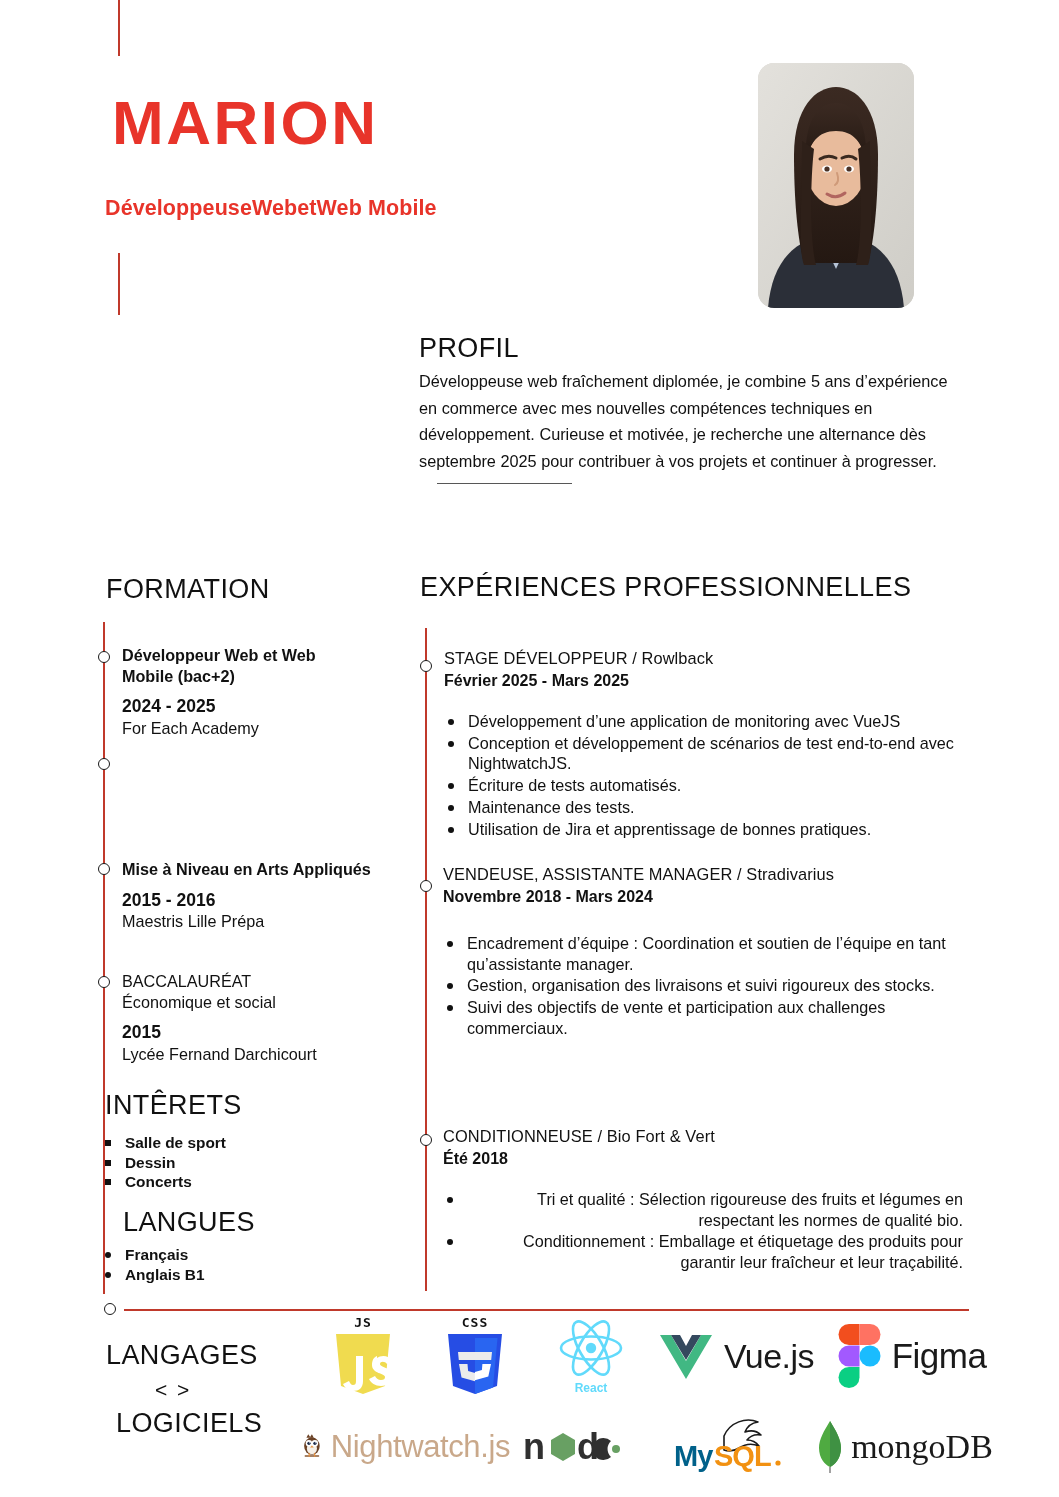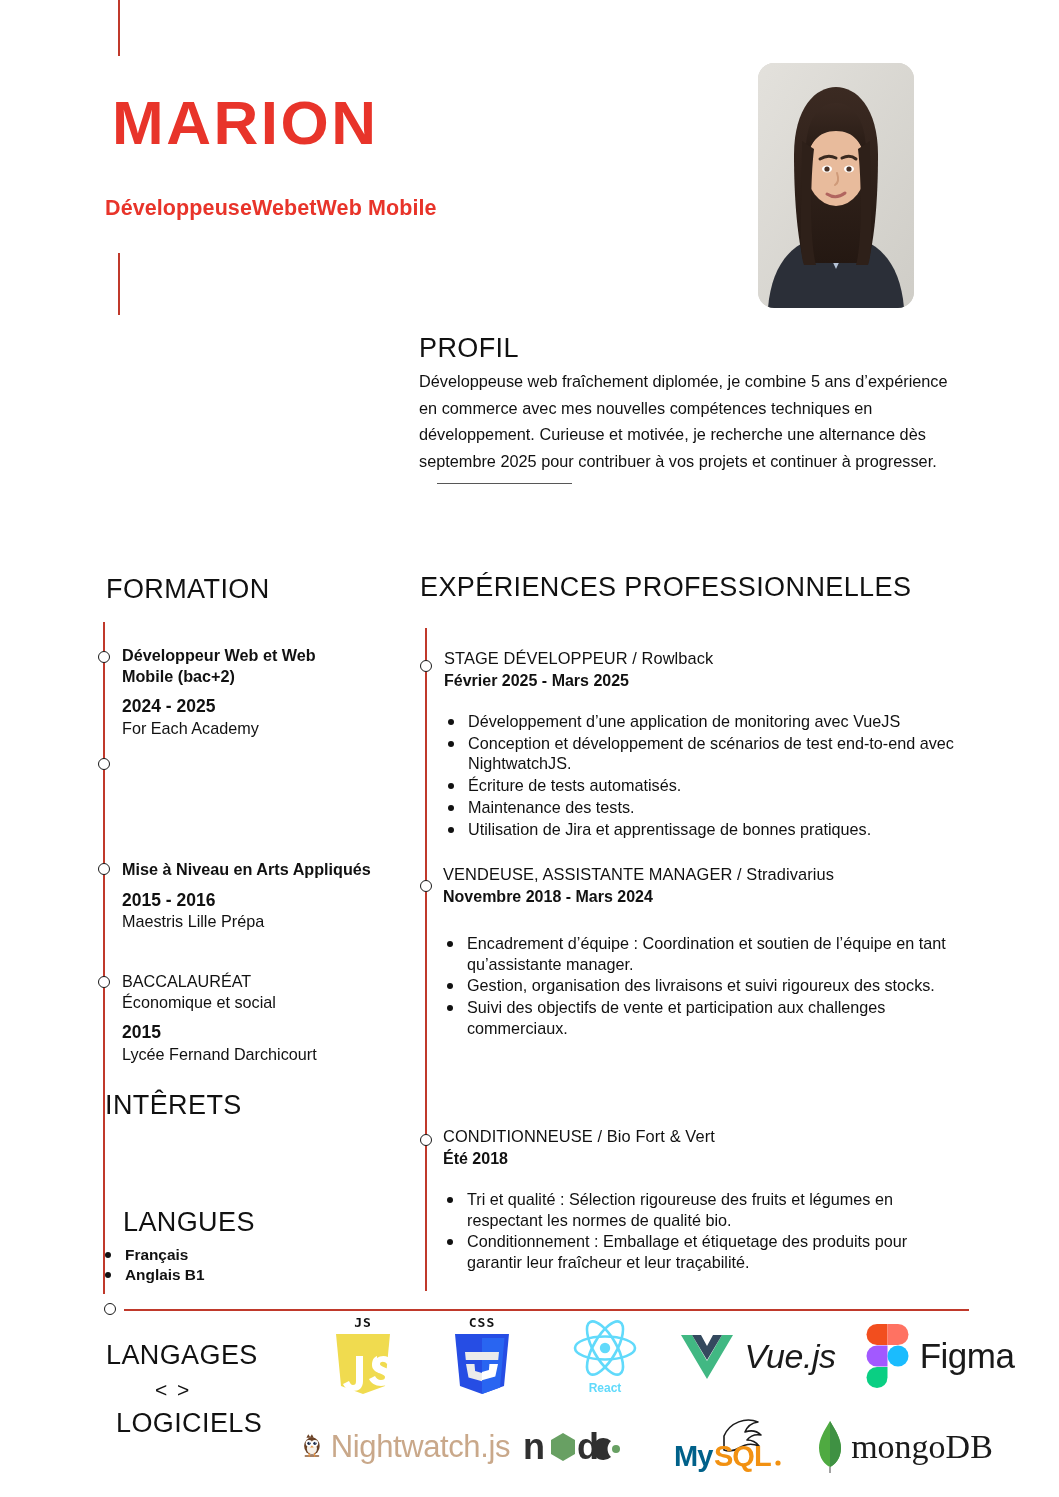--- a/index.html
+++ b/index.html
@@ -230,21 +230,21 @@
   }
   #logiciels-label { position: absolute; left: 116px; top: 1408px; }
   .foot-h {
     font-size: 27px;
     font-weight: 400;
     letter-spacing: .4px;
     color: #111;
   }
 
   .logo-row { position: absolute; display: flex; align-items: center; }
-  #logo-row-1 { left: 308px; top: 1314px; height: 84px; gap: 8px; justify-content: center; }
+  #logo-row-1 { left: 308px; top: 1314px; height: 84px; gap: 1px; justify-content: center; }
   #logo-row-2 { left: 300px; top: 1406px; height: 82px; gap: 0; }
   .logo-cell {
     display: flex;
     align-items: center;
     justify-content: center;
     height: 100%;
   }
   .logo-cell svg { display: block; }
 </style>
 </head>
@@ -328,20 +328,25 @@
 
   <div class="tl-dot" style="left:98px; top:976px;"></div>
   <div class="form-entry" style="top:971px;">
     <div class="form-sub">BACCALAURÉAT</div>
     <div class="form-sub">Économique et social</div>
     <div class="form-years">2015</div>
     <div class="form-school">Lycée Fernand Darchicourt</div>
   </div>
 
   <div class="sec-head" id="interets-head">INTÊRETS</div>
+  <ul class="mini-list sq" id="interets-list">
+    <li>Salle de sport</li>
+    <li>Dessin</li>
+    <li>Concerts</li>
+  </ul>
 
   <div class="sec-head" id="langues-head">LANGUES</div>
   <ul class="mini-list rd" id="langues-list">
     <li>Français</li>
     <li>Anglais B1</li>
   </ul>
 
   <div class="sec-head" id="exp-head">EXPÉRIENCES PROFESSIONNELLES</div>
   <div class="tl-line" id="tl-exp"></div>
 
@@ -366,21 +371,21 @@
       <li>Encadrement d’équipe : Coordination et soutien de l’équipe en tant qu’assistante manager.</li>
       <li>Gestion, organisation des livraisons et suivi rigoureux des stocks.</li>
       <li>Suivi des objectifs de vente et participation aux challenges commerciaux.</li>
     </ul>
   </div>
 
   <div class="tl-dot" style="left:420px; top:1134px;"></div>
   <div class="exp-entry" style="top:1126px; left:443px;">
     <div class="exp-role">CONDITIONNEUSE / Bio Fort &amp; Vert</div>
     <div class="exp-dates">Été 2018</div>
-    <ul class="exp-bullets" style="">
+    <ul class="exp-bullets" style="text-align:right;">
       <li>Tri et qualité : Sélection rigoureuse des fruits et légumes en respectant les normes de qualité bio.</li>
       <li>Conditionnement : Emballage et étiquetage des produits pour garantir leur fraîcheur et leur traçabilité.</li>
     </ul>
   </div>
 
   <div class="tl-dot" id="foot-dot"></div>
   <div id="foot-rule"></div>
 
   <div class="foot-h" id="langages-label">LANGAGES</div>
   <div id="code-sym">&lt; &gt;</div>
@@ -414,21 +419,21 @@
         <g fill="none" stroke="#61dafb" stroke-width="2.6">
           <ellipse cx="35" cy="31" rx="30" ry="11.5"></ellipse>
           <ellipse cx="35" cy="31" rx="30" ry="11.5" transform="rotate(60 35 31)"></ellipse>
           <ellipse cx="35" cy="31" rx="30" ry="11.5" transform="rotate(120 35 31)"></ellipse>
         </g>
         <circle cx="35" cy="31" r="5.2" fill="#61dafb"></circle>
       </svg>
       <div style="font-size:12px;font-weight:700;color:#61dafb;margin-top:2px;">React</div>
     </div>
 
-    <div class="logo-cell" style="width:170px;font-style:italic;">
+    <div class="logo-cell" style="width:170px;">
       <svg width="56" height="50" viewBox="0 0 56 50">
         <path d="M2 4 h11 L28 30 L43 4 h11 L28 48 Z" fill="#41b883"></path>
         <path d="M13 4 h9 L28 15 L34 4 h9 L28 29 Z" fill="#34495e"></path>
       </svg>
       <span style="font-size:34px;font-weight:400;color:#1a1a1a;margin-left:10px;letter-spacing:-.5px;">Vue.js</span>
     </div>
 
     <div class="logo-cell" style="width:180px;">
       <svg width="44" height="64" viewBox="0 0 44 64">
         <path d="M11 0 h10.5 v21 H11 A10.5 10.5 0 0 1 11 0 Z" fill="#f24e1e"></path>

